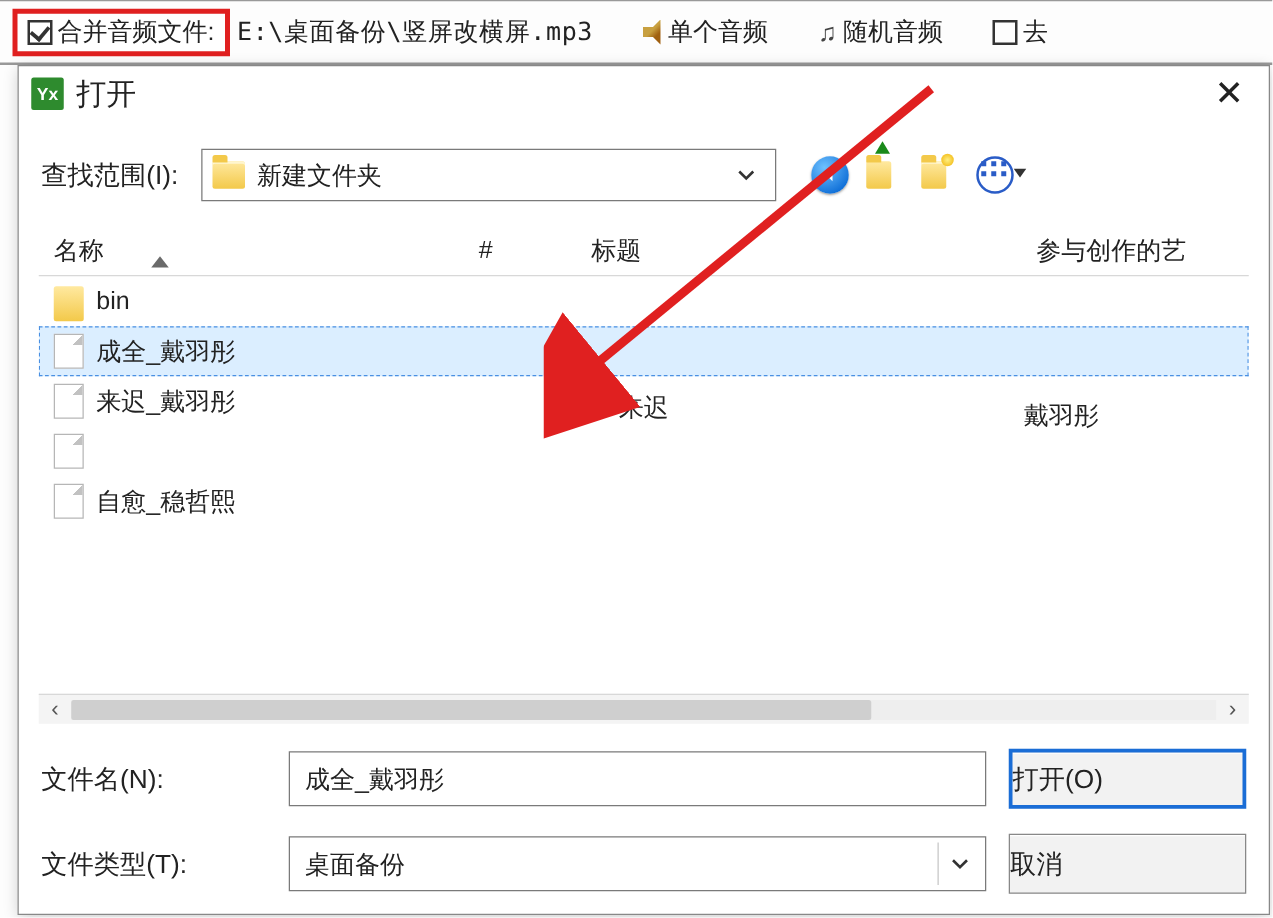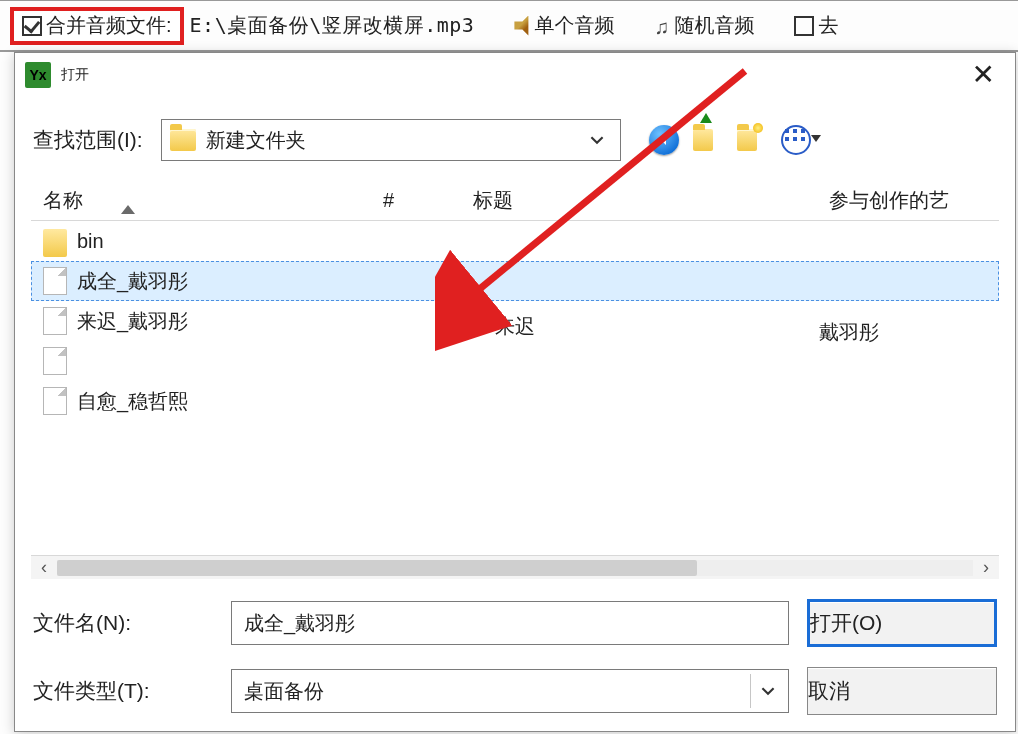--- a/index.html
+++ b/index.html
@@ -98,30 +98,30 @@
   }
   .dlg-titlebar {
     display: flex;
     align-items: center;
     height: 44px;
     padding: 0 10px;
   }
   .app-icon {
     width: 26px; height: 26px;
     background: #2e8b2e;
-    color: #000000;
+    color: #ffffff;
     font-size: 14px;
     font-weight: bold;
     display: flex;
     align-items: center;
     justify-content: center;
     margin-right: 10px;
     border-radius: 2px;
   }
-  .dlg-title { flex: 1; font-size: 14px; }
+  .dlg-title { flex: 1; font-size: 24px; }
   .dlg-close {
     font-size: 28px;
     line-height: 1;
     padding: 2px 10px;
     cursor: pointer;
   }
 
   
   .lookin-row {
     display: flex;

